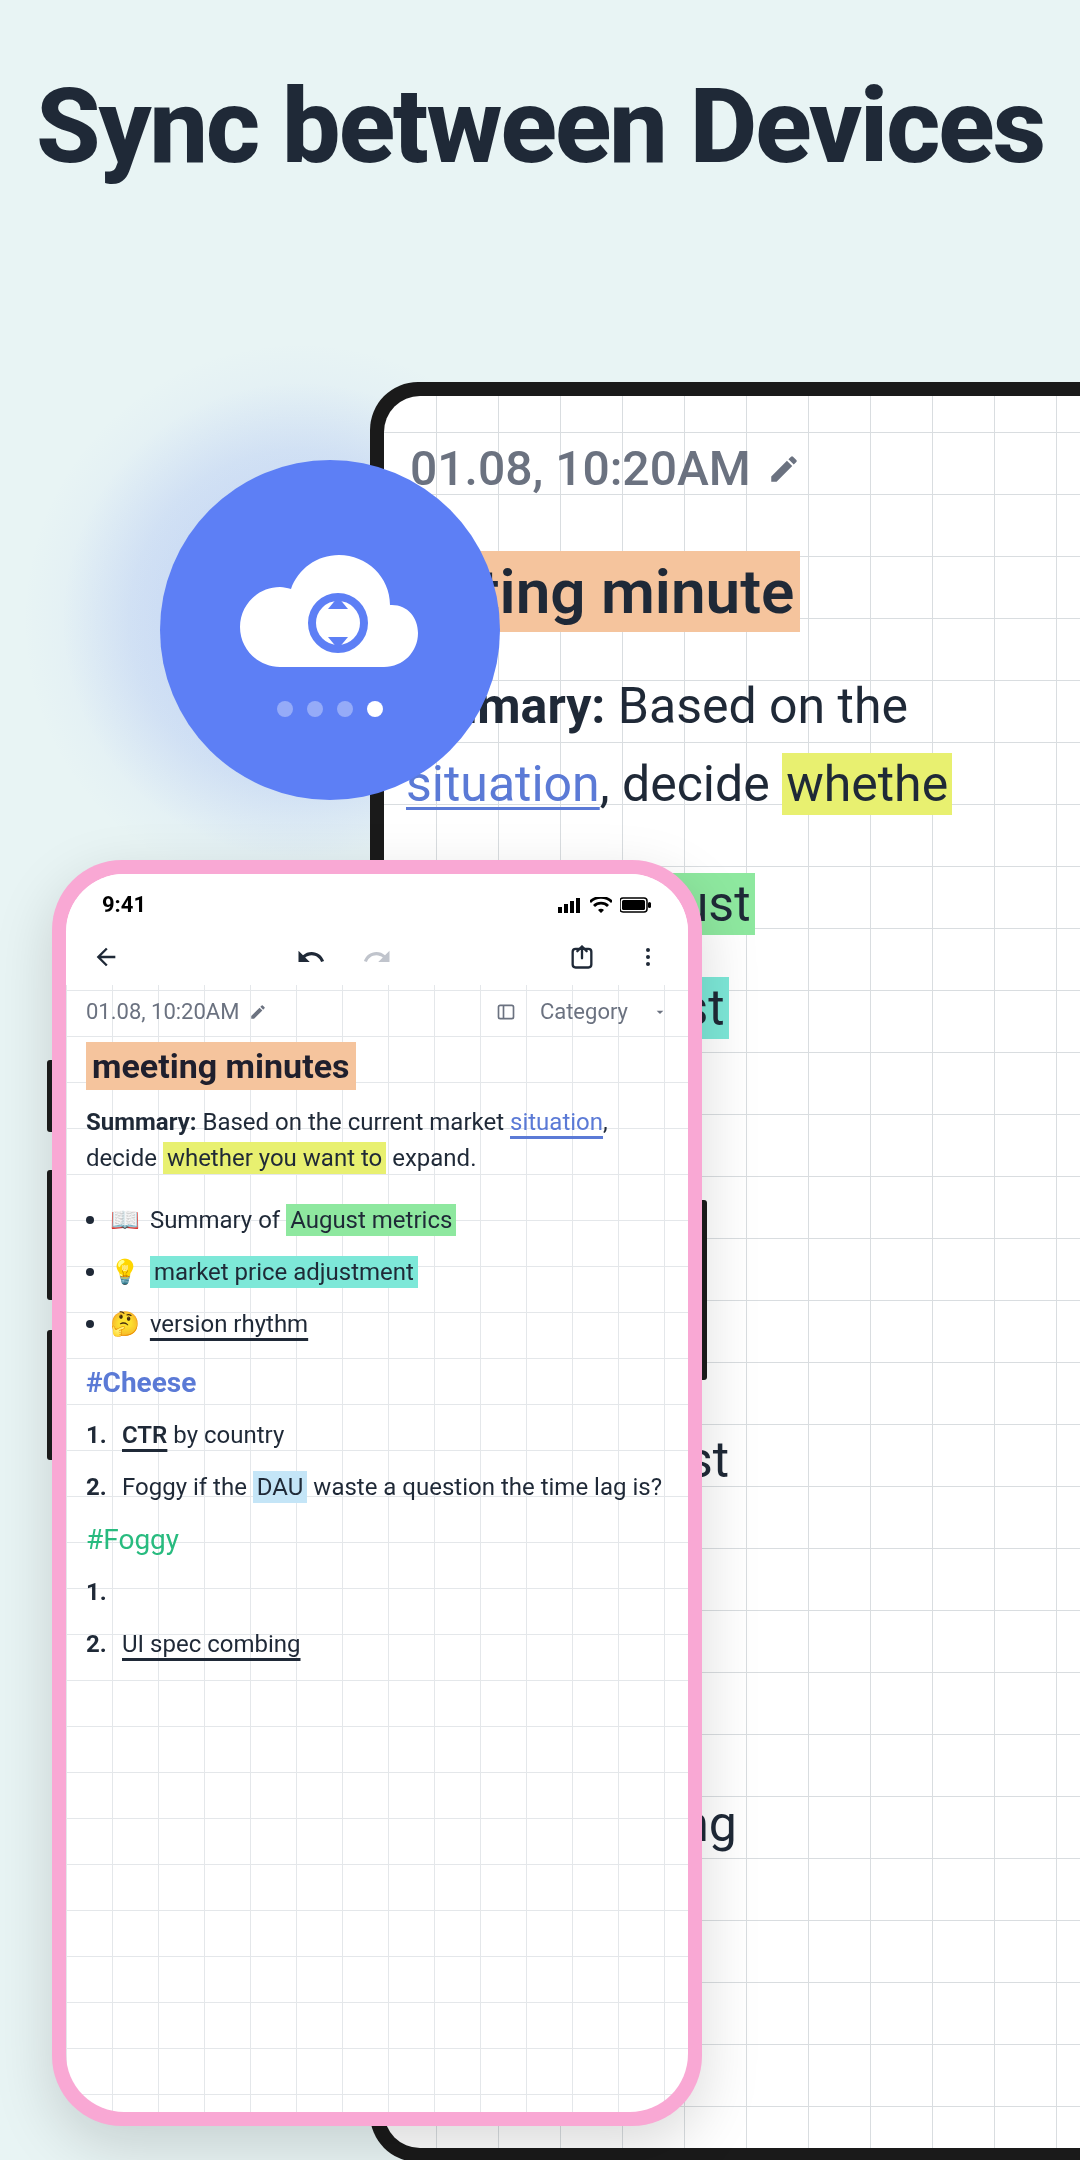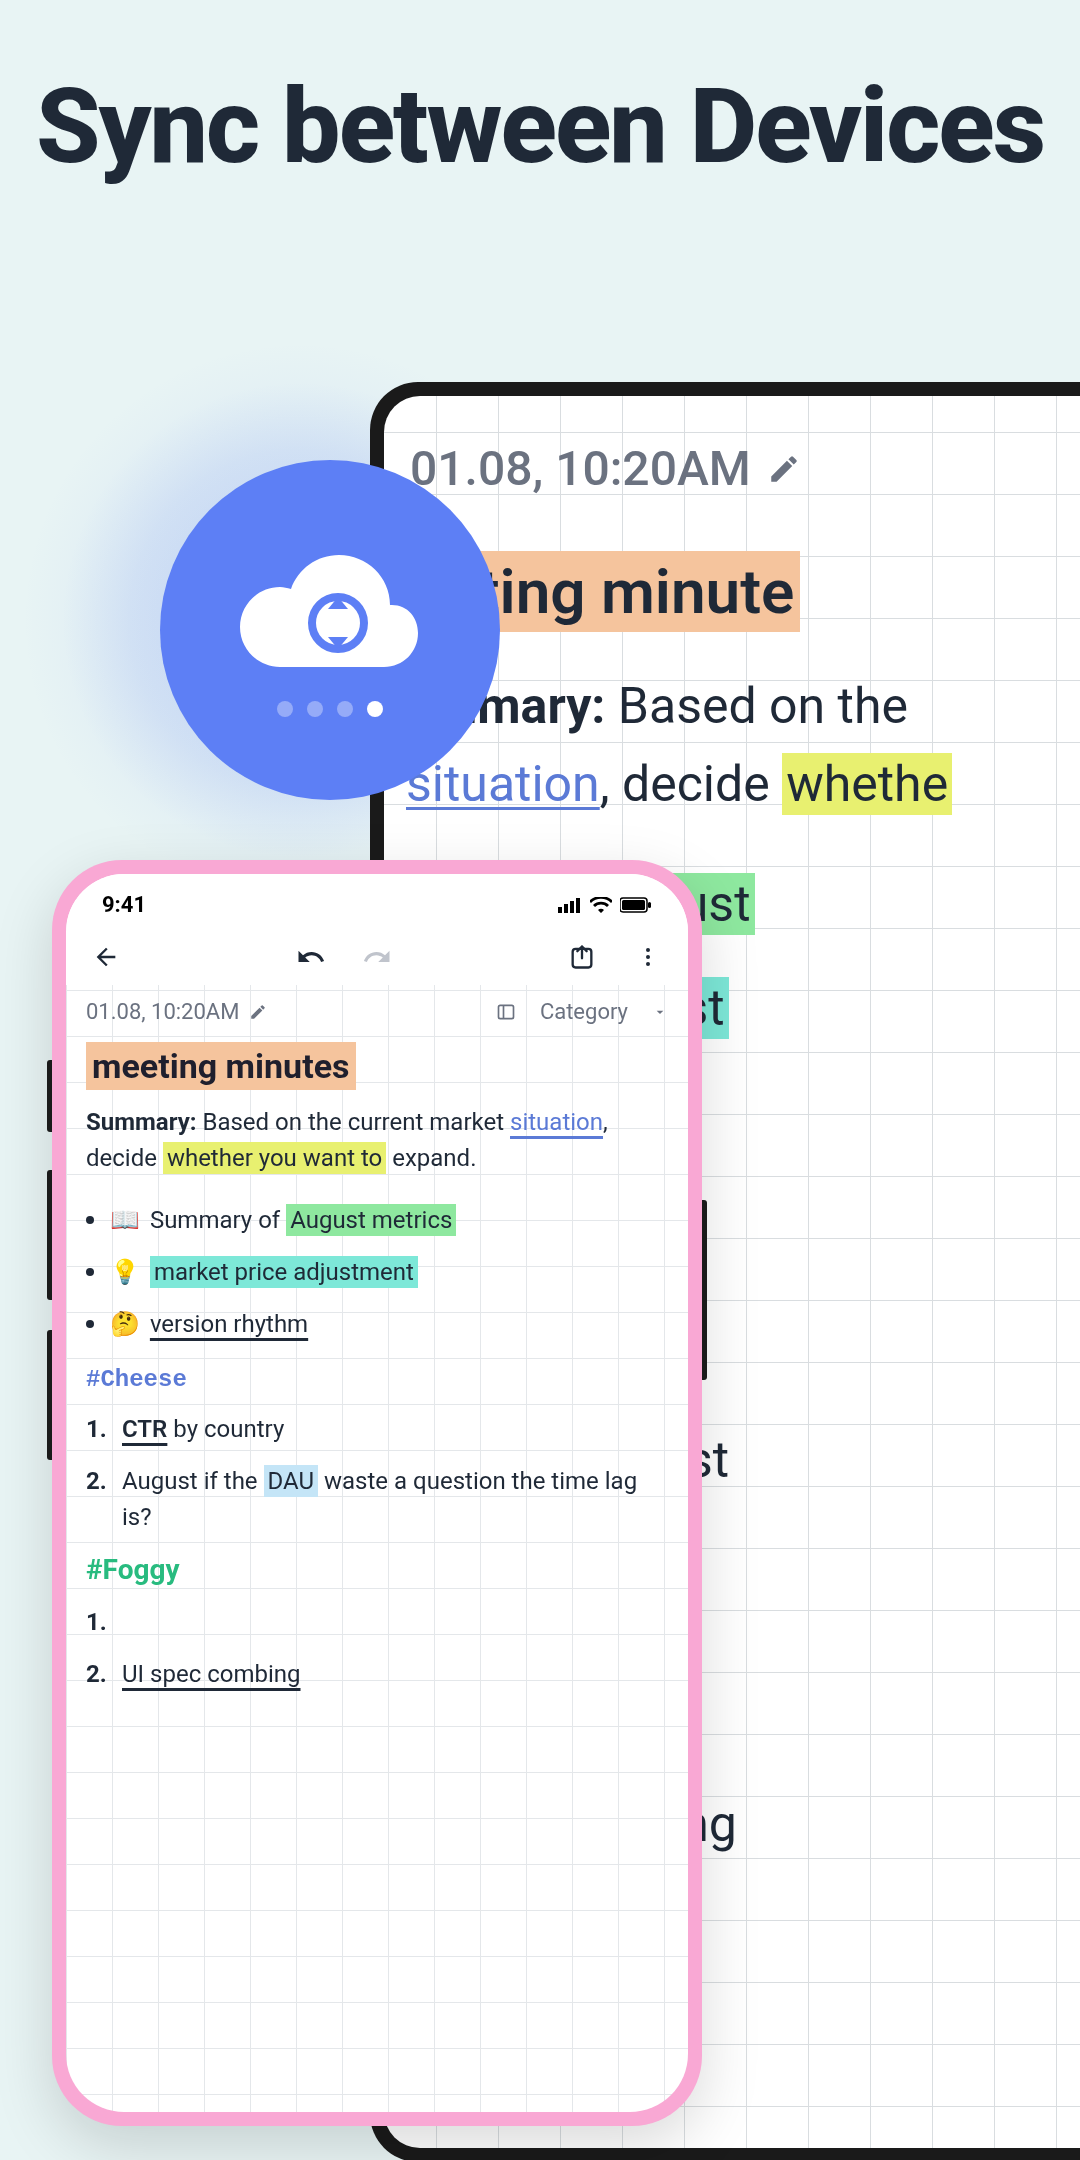--- a/index.html
+++ b/index.html
@@ -196,22 +196,22 @@
 
 .note-body { padding: 6px 20px 0; }
 .p-title { font-size: 34px; font-weight: 700; color: #1f1f2d; margin-bottom: 18px; }
 .p-text { font-size: 24px; color: #1f2937; line-height: 1.5; margin-bottom: 30px; }
 .p-text b { font-weight: 700; }
 
 .p-list { list-style: none; font-size: 24px; color: #1f2937; margin-bottom: 28px; }
 .p-list li { margin-bottom: 22px; display: flex; align-items: center; gap: 10px; }
 .bullet { width: 8px; height: 8px; background: #1f2937; border-radius: 50%; margin-right: 6px; flex-shrink: 0; }
 
-.p-h1 { font-size: 24px; font-weight: 700; color: #5b7ad6; margin-bottom: 18px; font-family: Liberation Mono, monospace; }
-.p-h2 { font-size: 28px; font-weight: 700; color: #28bb7f; margin-top: 18px; margin-bottom: 18px; }
+.p-h1 { font-size: 28px; font-weight: 700; color: #5b7ad6; margin-bottom: 18px; }
+.p-h2 { font-size: 28px; font-weight: 400; color: #28bb7f; margin-top: 18px; margin-bottom: 18px; }
 .p-ol { font-size: 24px; color: #1f2937; line-height: 1.5; }
 .p-ol > div { margin-bottom: 16px; display: flex; gap: 10px; }
 .p-ol .num { font-weight: 700; min-width: 26px; }
 </style>
 </head>
 <body>
 
 <h1 class="page-title">Sync between Devices</h1>
 
 <div class="cloud-glow"></div>
@@ -382,21 +382,21 @@
       </ul>
 
       <div class="p-h1">#Cheese</div>
       <div class="p-ol">
         <div>
             <span class="num">1.</span>
             <span><span class="txt-under" style="font-weight:600">CTR</span><span> by country</span></span>
           </div>
         <div>
             <span class="num">2.</span>
-            <span><span>August if the </span><span class="hl-blue-bg">DAU</span><span> waste a question the time lag is?</span></span>
+            <span><span>Foggy if the </span><span class="hl-blue-bg">DAU</span><span> waste a question the time lag is?</span></span>
           </div>
       </div>
 
       <div class="p-h2">#Foggy</div>
       <div class="p-ol">
         <div>
             <span class="num">1.</span>
           </div>
         <div>
             <span class="num">2.</span>

